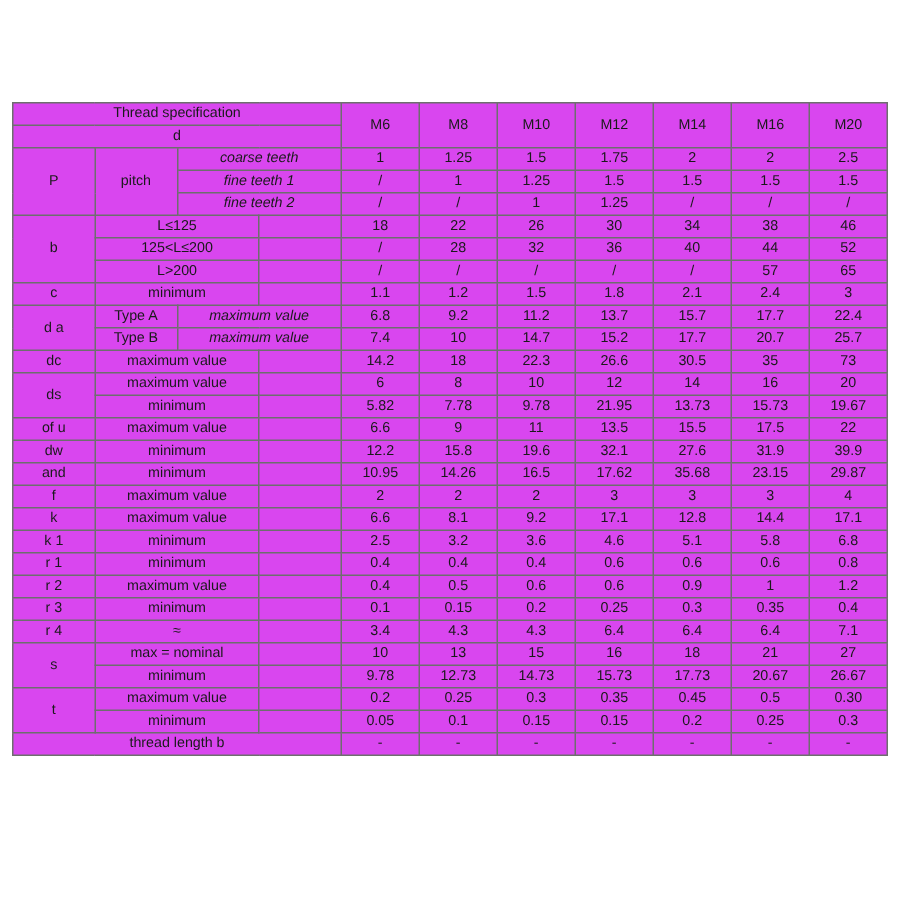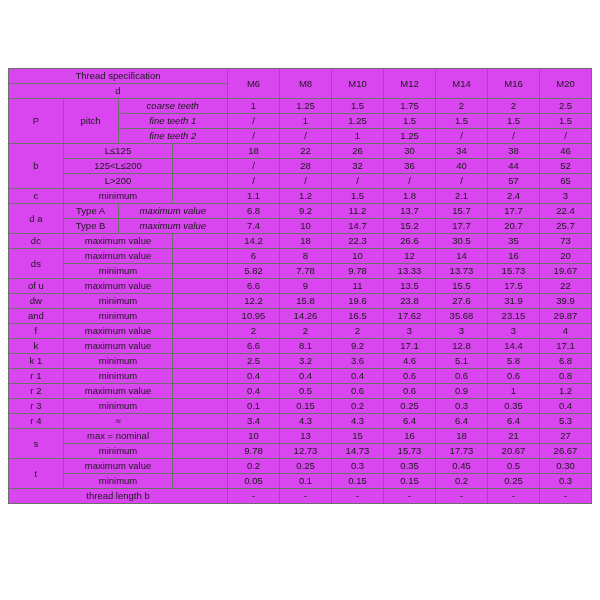--- a/index.html
+++ b/index.html
@@ -196,21 +196,21 @@
           <td class="val">14</td>
           <td class="val">16</td>
           <td class="val">20</td>
         </tr>
         <tr>
           <td class="lbl-b" colspan="2">minimum</td>
           <td class="lbl-d"></td>
           <td class="val">5.82</td>
           <td class="val">7.78</td>
           <td class="val">9.78</td>
-          <td class="val">13.33</td>
+          <td class="val">21.95</td>
           <td class="val">13.73</td>
           <td class="val">15.73</td>
           <td class="val">19.67</td>
         </tr>
         <tr>
           <td class="lbl-a">of u</td>
           <td class="lbl-b" colspan="2">maximum value</td>
           <td class="lbl-d"></td>
           <td class="val">6.6</td>
           <td class="val">9</td>
@@ -220,21 +220,21 @@
           <td class="val">17.5</td>
           <td class="val">22</td>
         </tr>
         <tr>
           <td class="lbl-a">dw</td>
           <td class="lbl-b" colspan="2">minimum</td>
           <td class="lbl-d"></td>
           <td class="val">12.2</td>
           <td class="val">15.8</td>
           <td class="val">19.6</td>
-          <td class="val">23.8</td>
+          <td class="val">32.1</td>
           <td class="val">27.6</td>
           <td class="val">31.9</td>
           <td class="val">39.9</td>
         </tr>
         <tr>
           <td class="lbl-a">and</td>
           <td class="lbl-b" colspan="2">minimum</td>
           <td class="lbl-d"></td>
           <td class="val">10.95</td>
           <td class="val">14.26</td>
@@ -319,21 +319,21 @@
         <tr>
           <td class="lbl-a">r 4</td>
           <td class="lbl-b sym" colspan="2">≈</td>
           <td class="lbl-d"></td>
           <td class="val">3.4</td>
           <td class="val">4.3</td>
           <td class="val">4.3</td>
           <td class="val">6.4</td>
           <td class="val">6.4</td>
           <td class="val">6.4</td>
-          <td class="val">5.3</td>
+          <td class="val">7.1</td>
         </tr>
         <tr>
           <td class="lbl-a" rowspan="2">s</td>
           <td class="lbl-b" colspan="2">max = nominal</td>
           <td class="lbl-d"></td>
           <td class="val">10</td>
           <td class="val">13</td>
           <td class="val">15</td>
           <td class="val">16</td>
           <td class="val">18</td>

